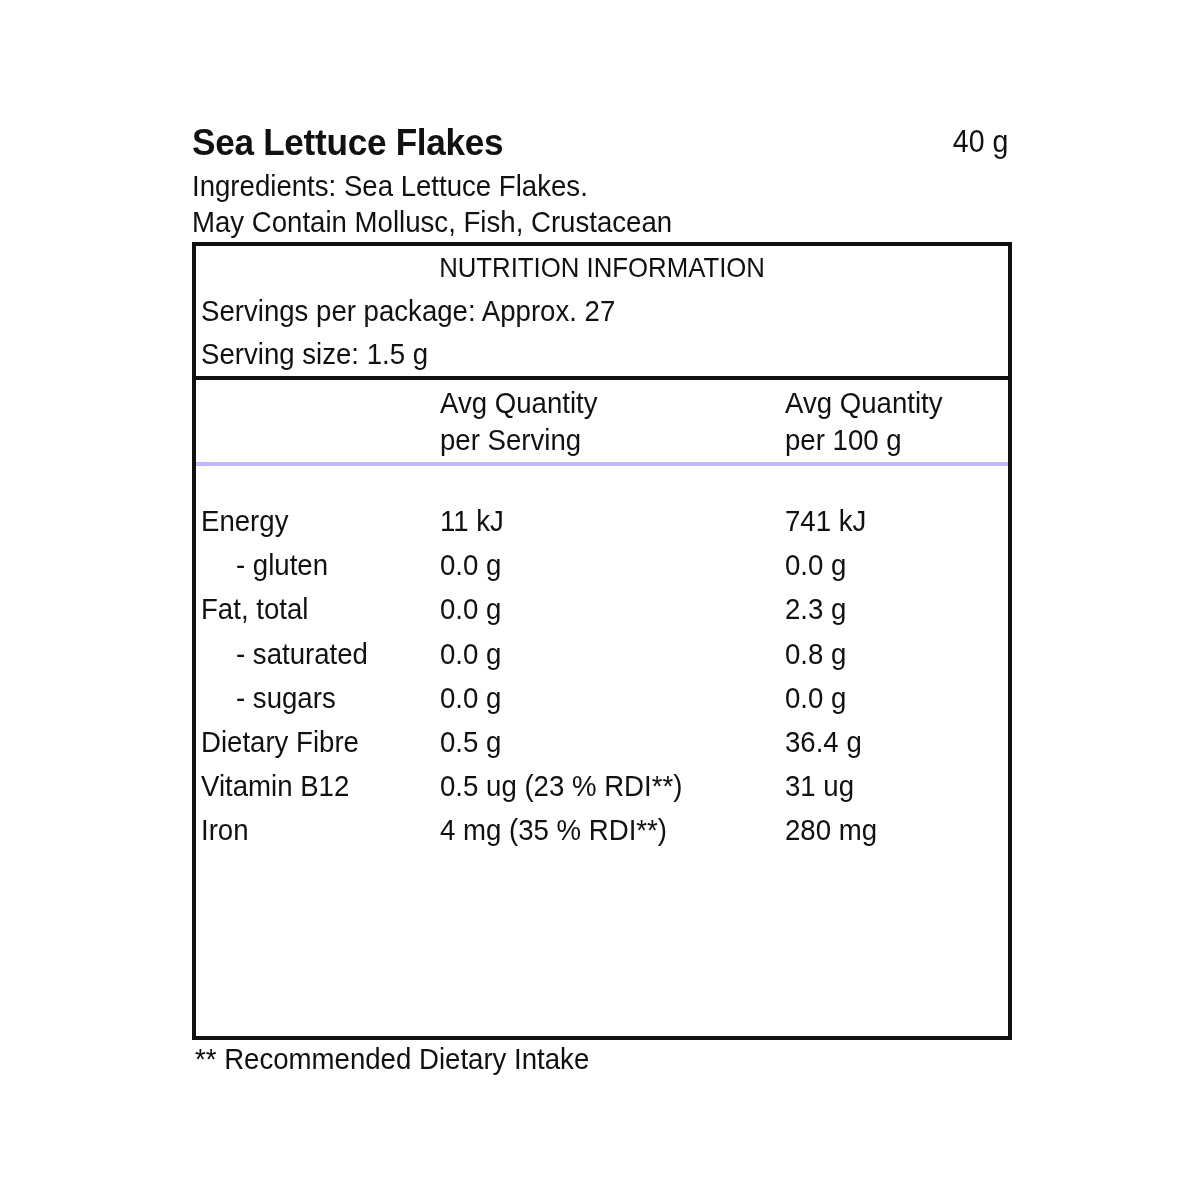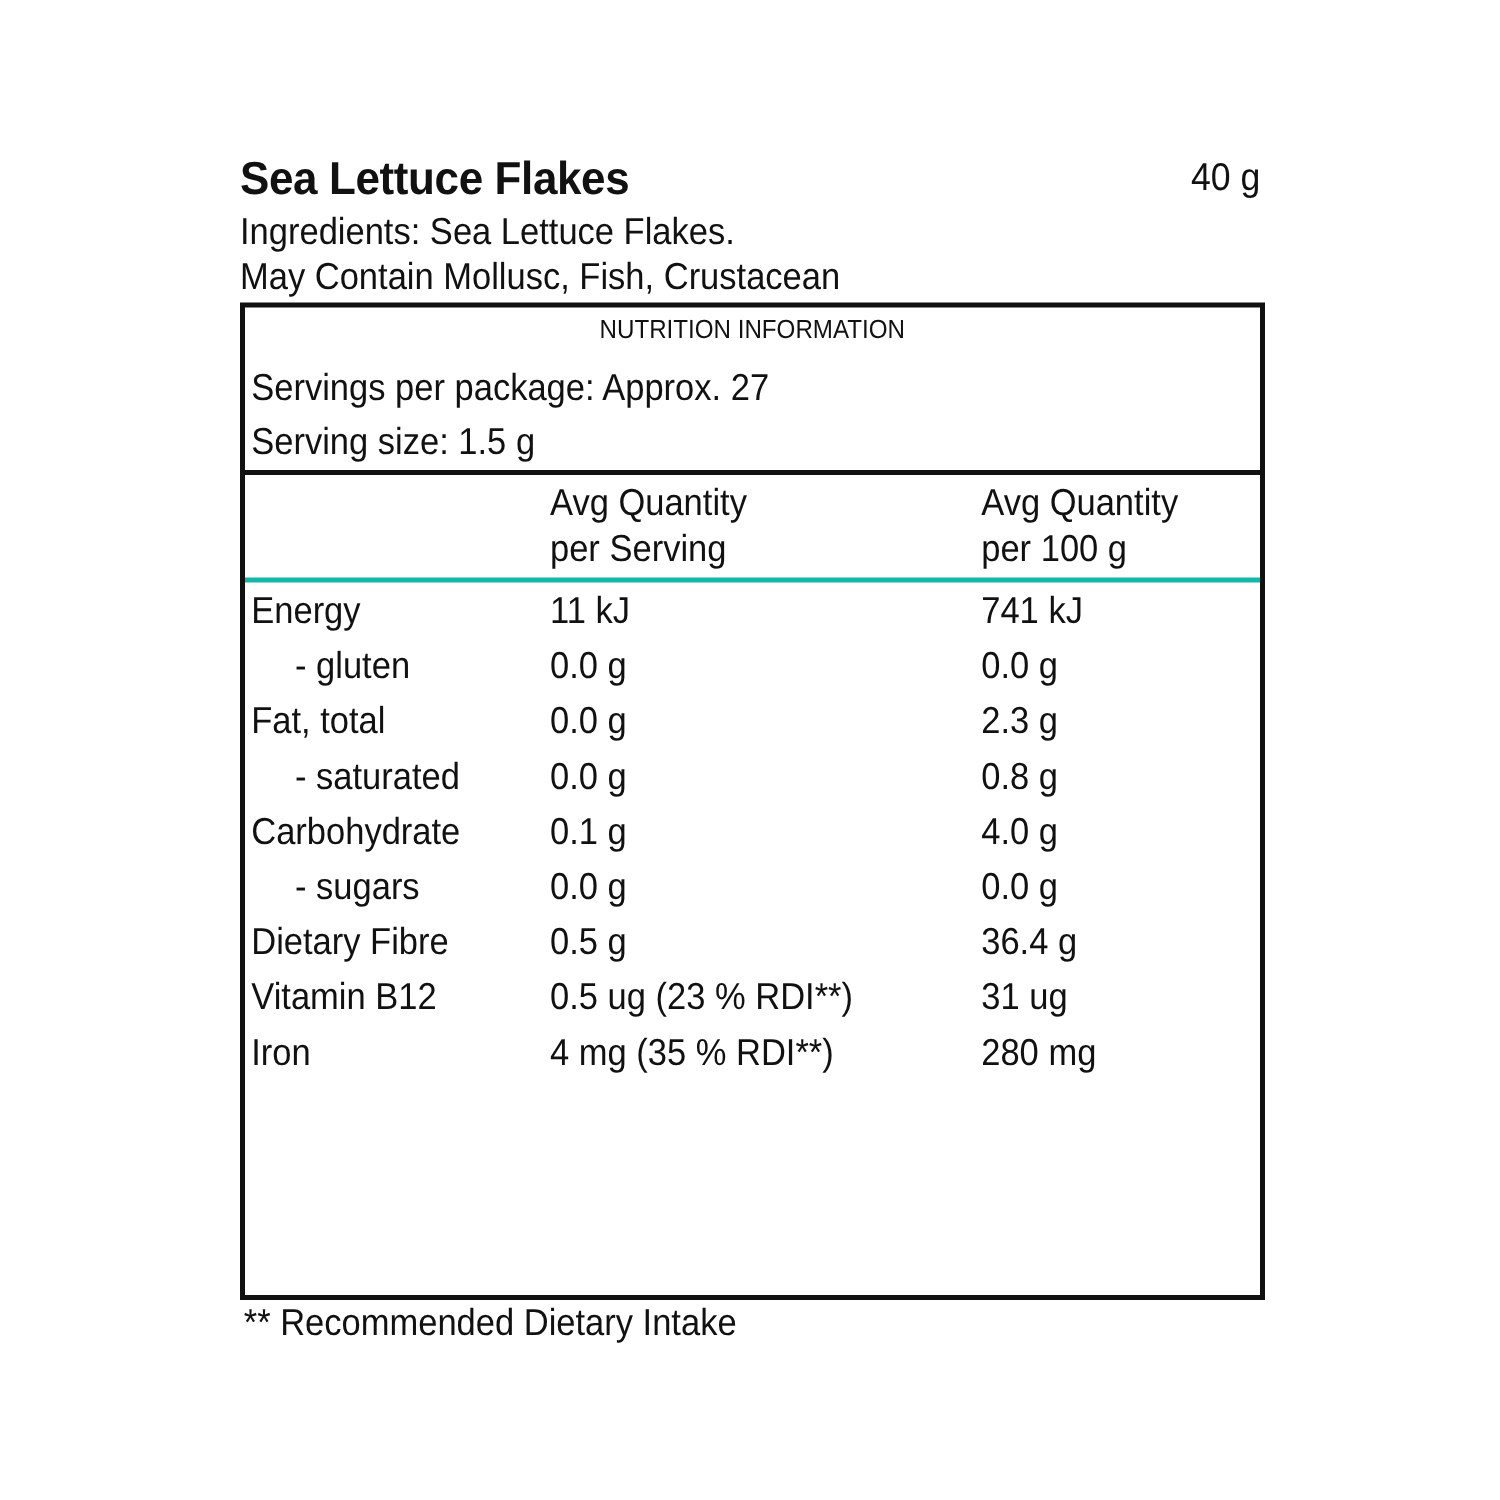--- a/index.html
+++ b/index.html
@@ -27,35 +27,35 @@
     .panel {
       position: absolute; left: 192px; top: 242px;
       width: 812px; height: 790px;
       border: 4px solid #111;
     }
     .panel-head {
       height: 130px; border-bottom: 4px solid #111; position: relative;
     }
     .panel-title {
       position: absolute; left: 0; right: 0; top: 6px; text-align: center;
-      font-size: 21px;
+      font-size: 28px;
     }
     .panel-title span { display: inline-block; transform: scaleX(0.92); }
     .phead-line {
       position: absolute; left: 5px; font-size: 30px; white-space: nowrap;
       transform: scaleX(0.92); transform-origin: left;
     }
     .col-head {
-      height: 82px; border-bottom: 4px solid #14b8a6; position: relative;
+      height: 82px; border-bottom: 4px solid #c4b5fd; position: relative;
     }
     .ch {
       position: absolute; top: 4px; font-size: 30px; line-height: 37px;
       transform: scaleX(0.92); transform-origin: left; white-space: nowrap;
     }
-    .rows { position: relative; padding-top: 2px; }
+    .rows { position: relative; padding-top: 2px; margin-top: 32px; }
     .row { position: relative; height: 44.2px; }
     .cell {
       position: absolute; top: 4px; font-size: 30px; white-space: nowrap;
       transform: scaleX(0.92); transform-origin: left;
     }
     .c0 { left: 5px; }
     .c0.sub { left: 40px; }
     .c1 { left: 244px; }
     .c2 { left: 589px; }
     .footnote {
@@ -110,25 +110,20 @@
       <div class="cell c0">Fat, total</div>
       <div class="cell c1">0.0 g</div>
       <div class="cell c2">2.3 g</div>
     </div>
     <div class="row">
       <div class="cell c0 sub">- saturated</div>
       <div class="cell c1">0.0 g</div>
       <div class="cell c2">0.8 g</div>
     </div>
     <div class="row">
-      <div class="cell c0">Carbohydrate</div>
-      <div class="cell c1">0.1 g</div>
-      <div class="cell c2">4.0 g</div>
-    </div>
-    <div class="row">
       <div class="cell c0 sub">- sugars</div>
       <div class="cell c1">0.0 g</div>
       <div class="cell c2">0.0 g</div>
     </div>
     <div class="row">
       <div class="cell c0">Dietary Fibre</div>
       <div class="cell c1">0.5 g</div>
       <div class="cell c2">36.4 g</div>
     </div>
     <div class="row">

